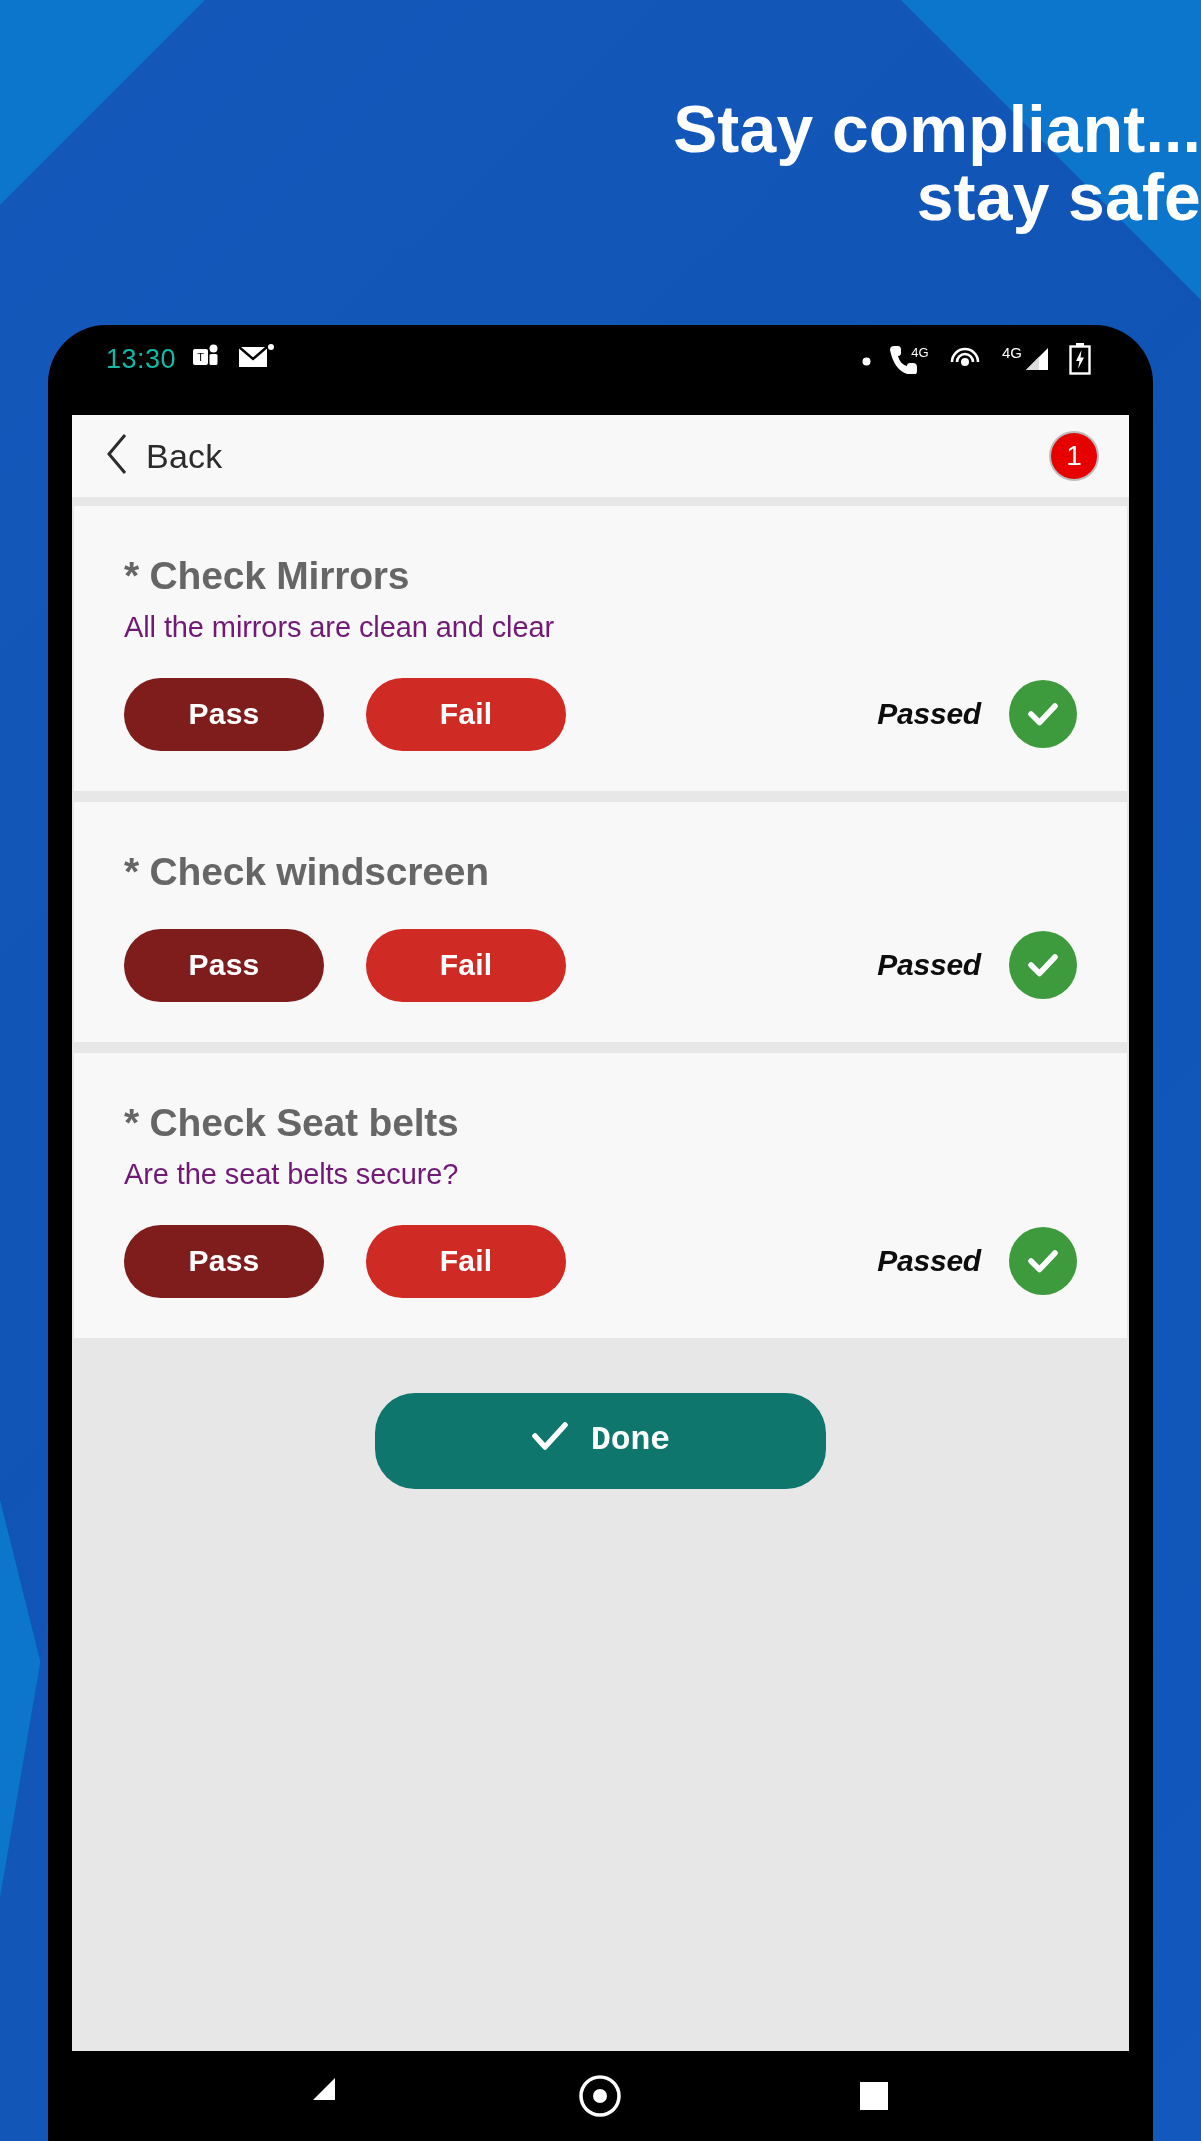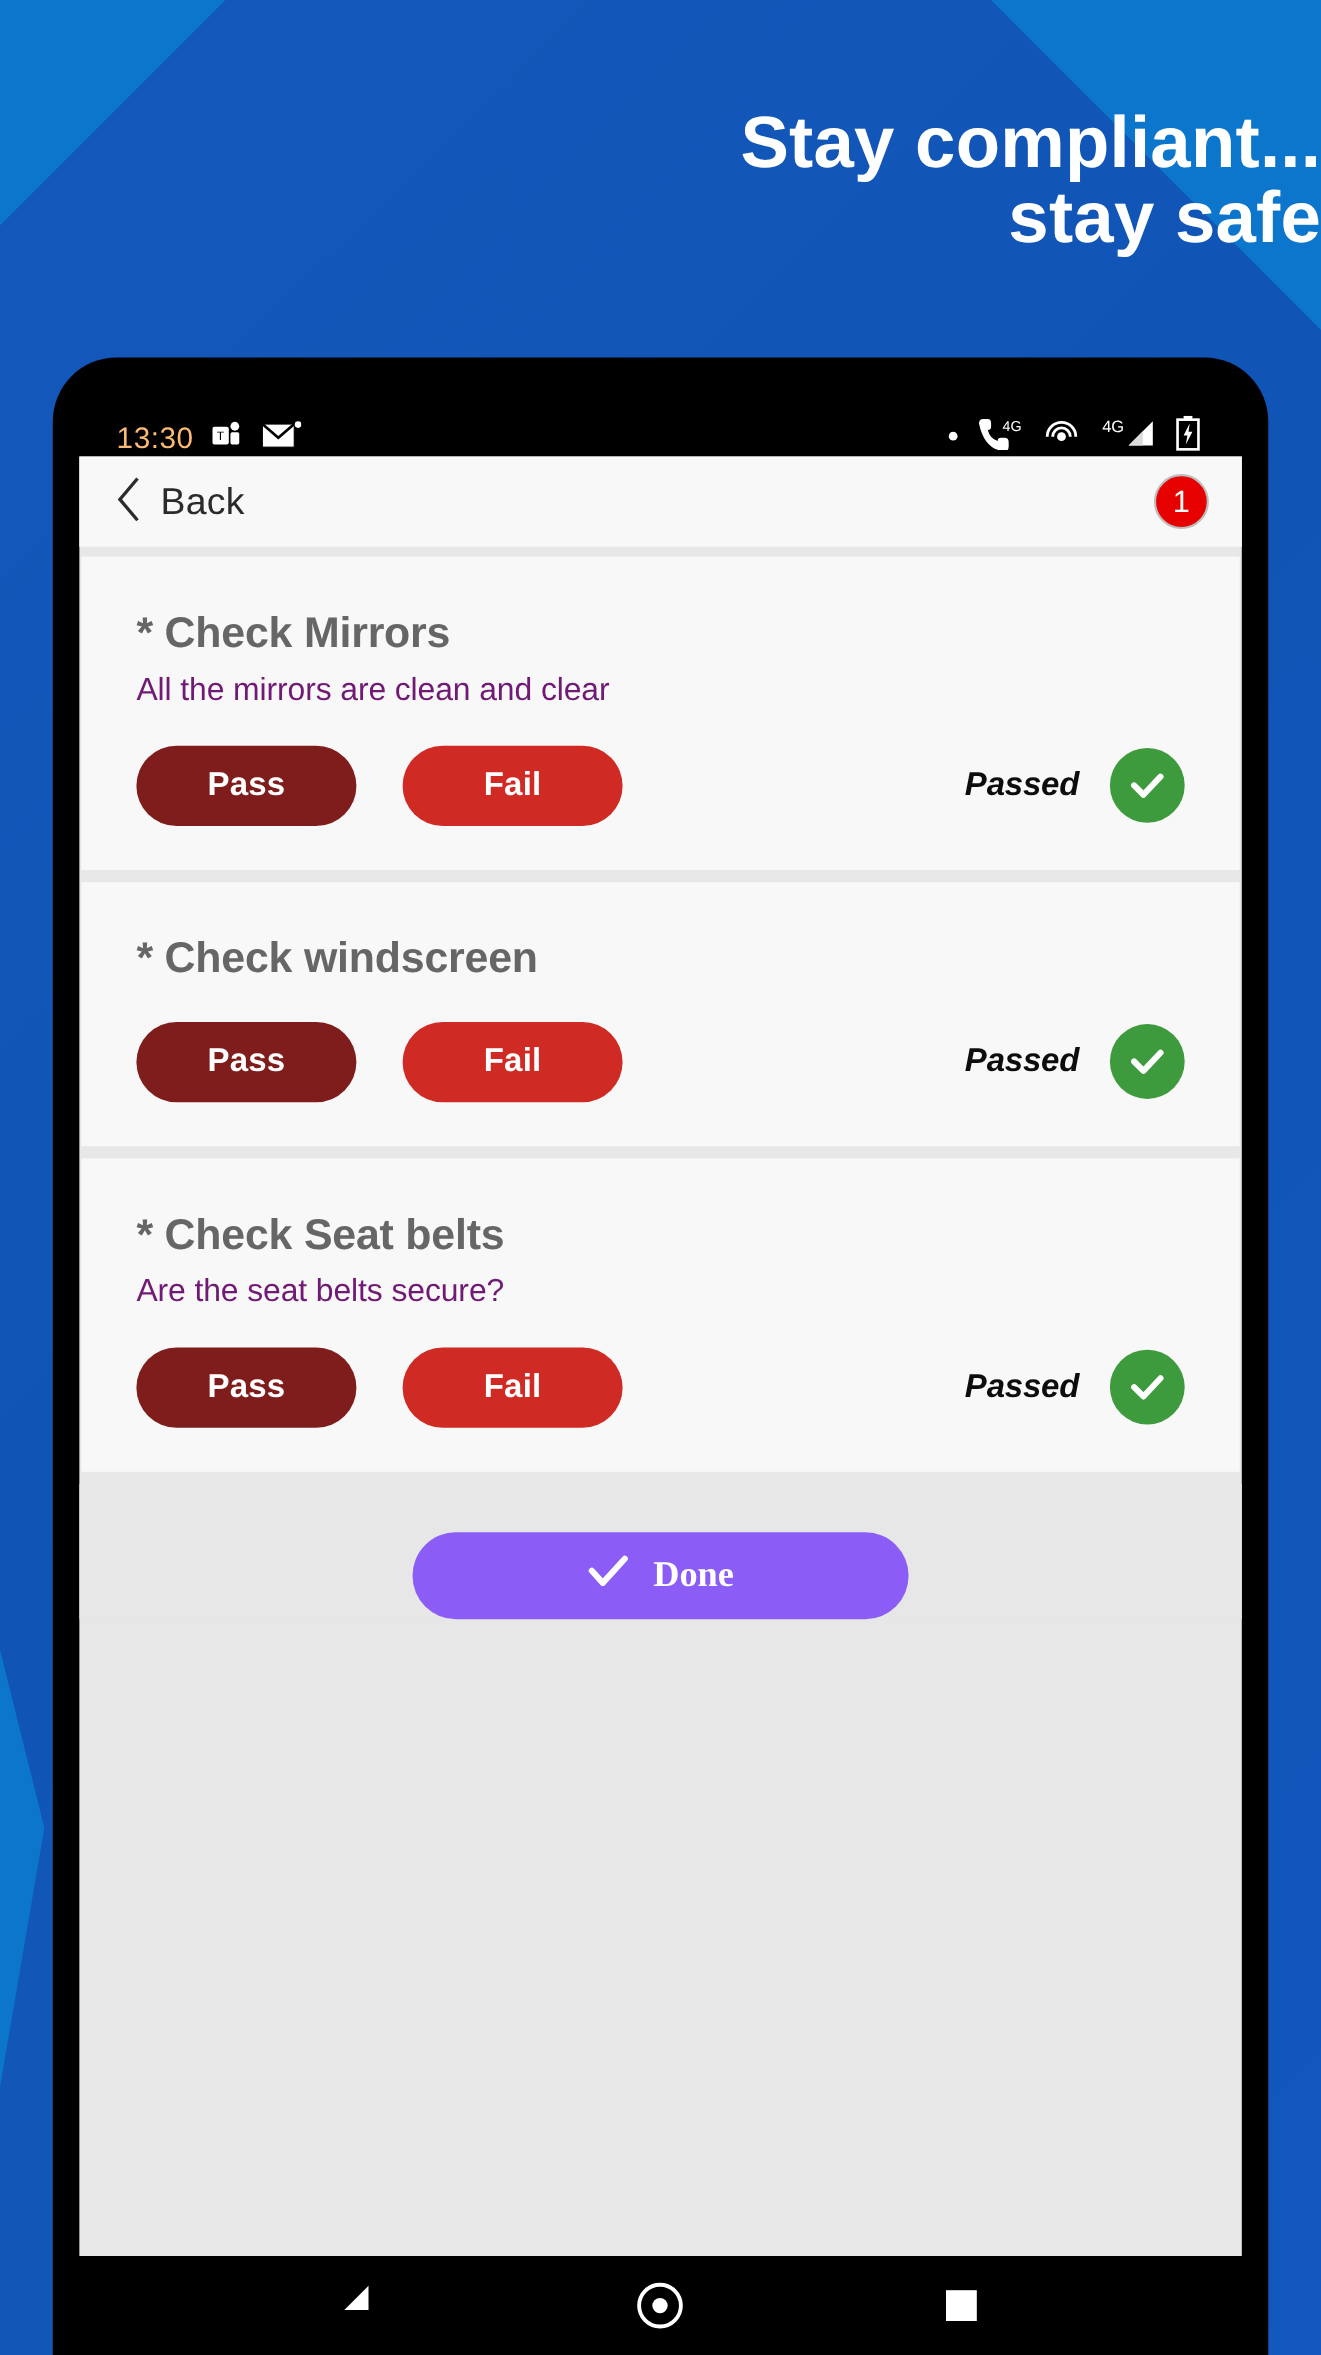--- a/index.html
+++ b/index.html
@@ -67,23 +67,23 @@
     background:#000;
     border-radius:42px 42px 0 0;
     overflow:hidden;
   }
 
   
   #status-bar {
     position:relative;
     height:72px;
     background:#000;
-    display:flex; align-items:flex-end;
+    display:flex; align-items:flex-start;
     padding:0 38px 0 34px;
-    color:#fdba74;
+    color:#14b8a6;
   }
   .sb-left { display:flex; align-items:center; gap:17px; }
   .sb-time { font-size:27px; letter-spacing:0.5px; font-weight:400; }
   .sb-right { margin-left:auto; display:flex; align-items:center; gap:17px; }
   .sb-ico { display:block; }
 
   
   #app {
     position:absolute;
     left:0; right:0; top:72px; bottom:90px;
@@ -174,26 +174,26 @@
     flex:0 0 68px;
   }
 
   #done-bar {
     flex:0 0 auto;
     padding:44px 0 0 0;
     display:flex; justify-content:center;
     background:#e6e7e6;
   }
   #done-button {
-    width:451px; height:79px;
-    background:#8b5cf6;
+    width:451px; height:96px;
+    background:#0f766e;
     border:none; border-radius:40px;
     color:#fff;
     font-size:33px; font-weight:bold;
-    font-family:Liberation Serif, serif;
+    font-family:Liberation Mono, monospace;
     display:flex; align-items:center; justify-content:center;
     gap:22px;
     cursor:pointer;
   }
 
   
   #nav-bar {
     position:absolute;
     left:0; right:0; bottom:0;
     height:90px;

